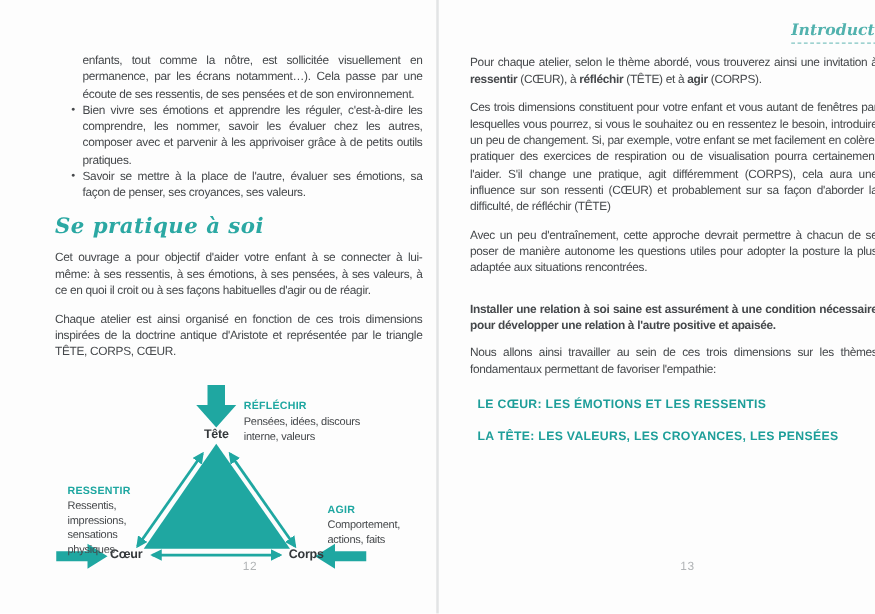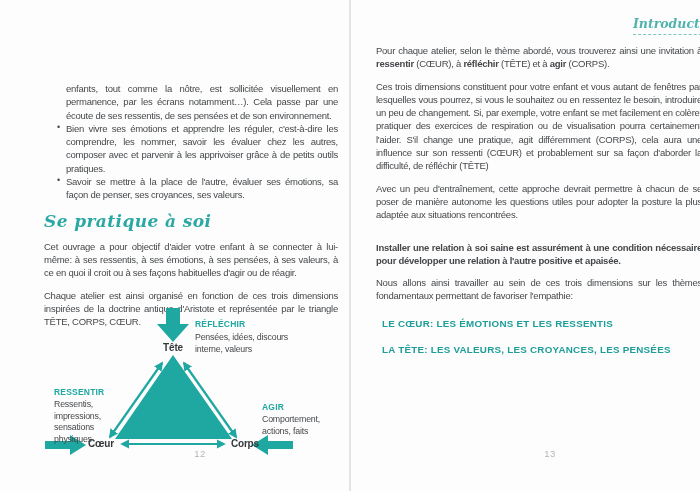--- a/index.html
+++ b/index.html
@@ -13,21 +13,21 @@
   .divider { position:absolute; left:349px; top:0; width:2px; height:491px; background:#e2e4e5; }
   .page { position:absolute; top:0; height:491px; width:400px; }
   .page.left  { left:0; }
   .page.right { left:350px; }
 
   .body-text { font-size:9.5px; line-height:13.3px; letter-spacing:-0.25px; text-align:justify; color:#45484b; }
 
   
   .left-inner { padding:42px 62px 0 44px; }
   .bullet-block { padding-left:22px; }
-  .hang { margin-bottom:0;margin-top:40px; }
+  .hang { margin-bottom:0; }
   .bullet-item { position:relative; }
   .bullet-dot { position:absolute; left:-9px; top:0; font-size:9px; color:#45484b; }
   .script-heading {
     font-family:"DejaVu Serif","Liberation Serif",serif;
     font-style:italic; font-weight:700;
     color:#2ba8a3; font-size:17px; letter-spacing:0.4px;
     margin-top:9px; margin-bottom:9px;
   }
   .para { margin-bottom:9px; }
 

